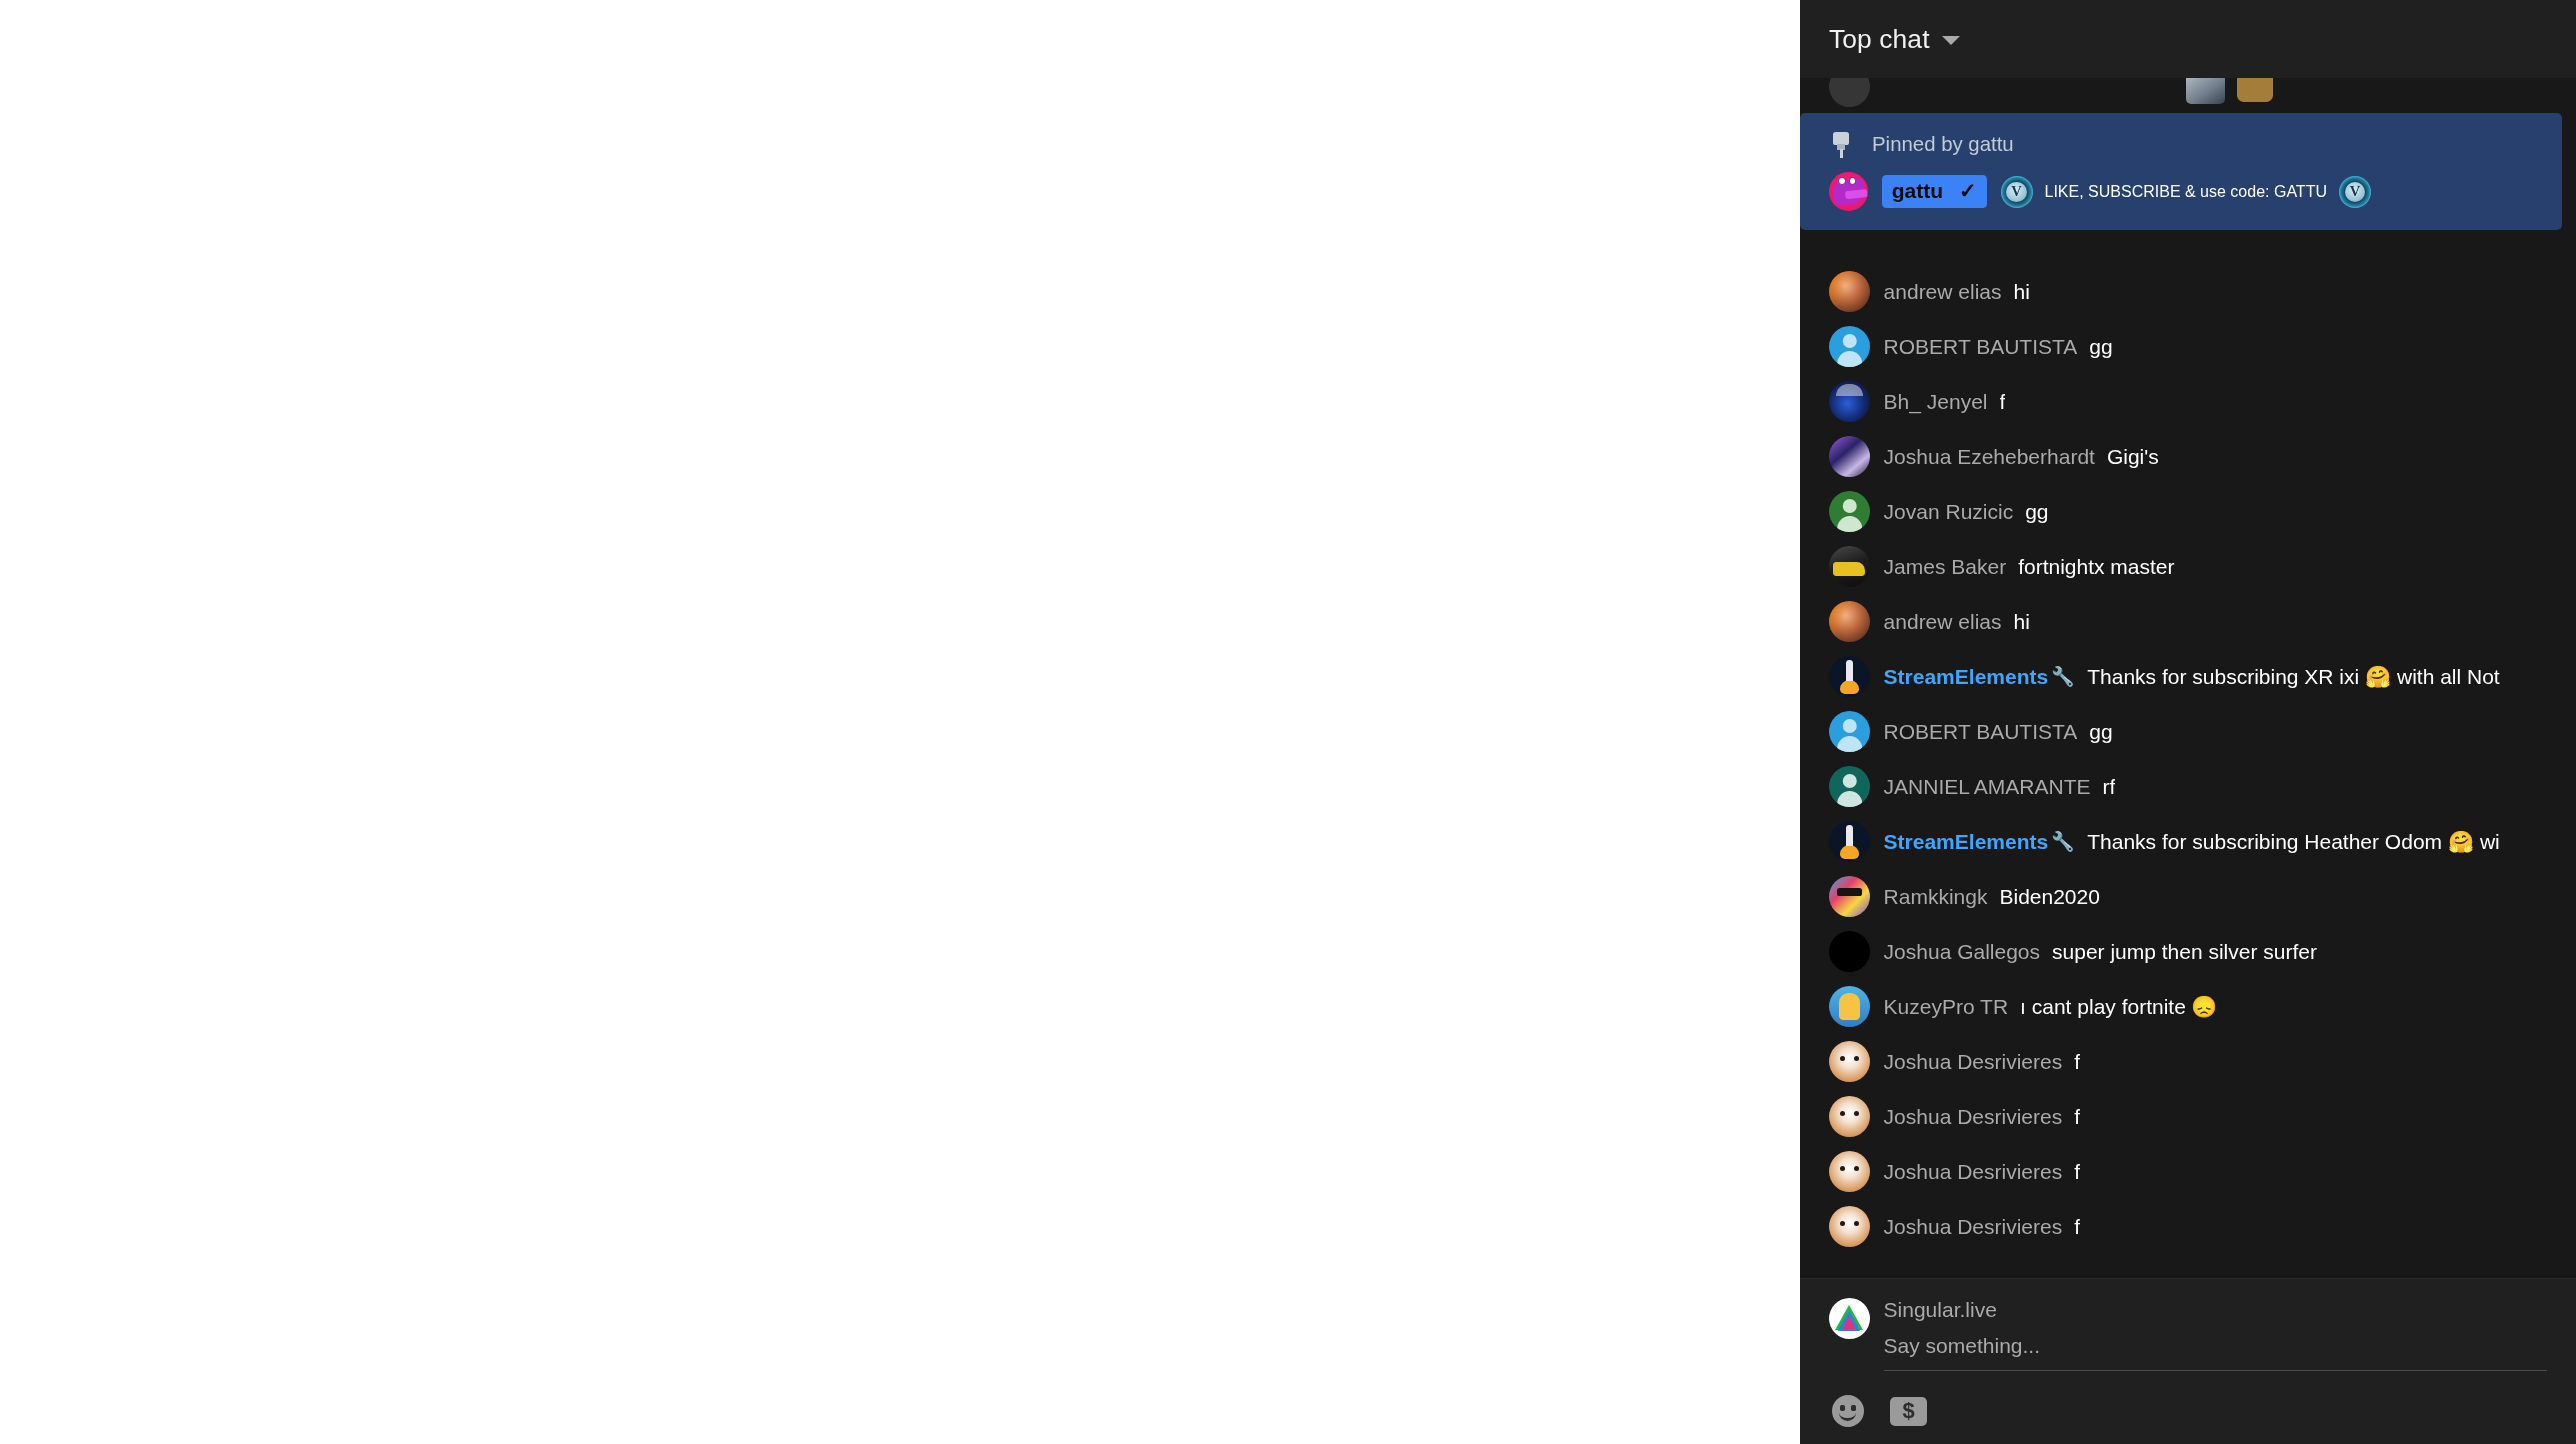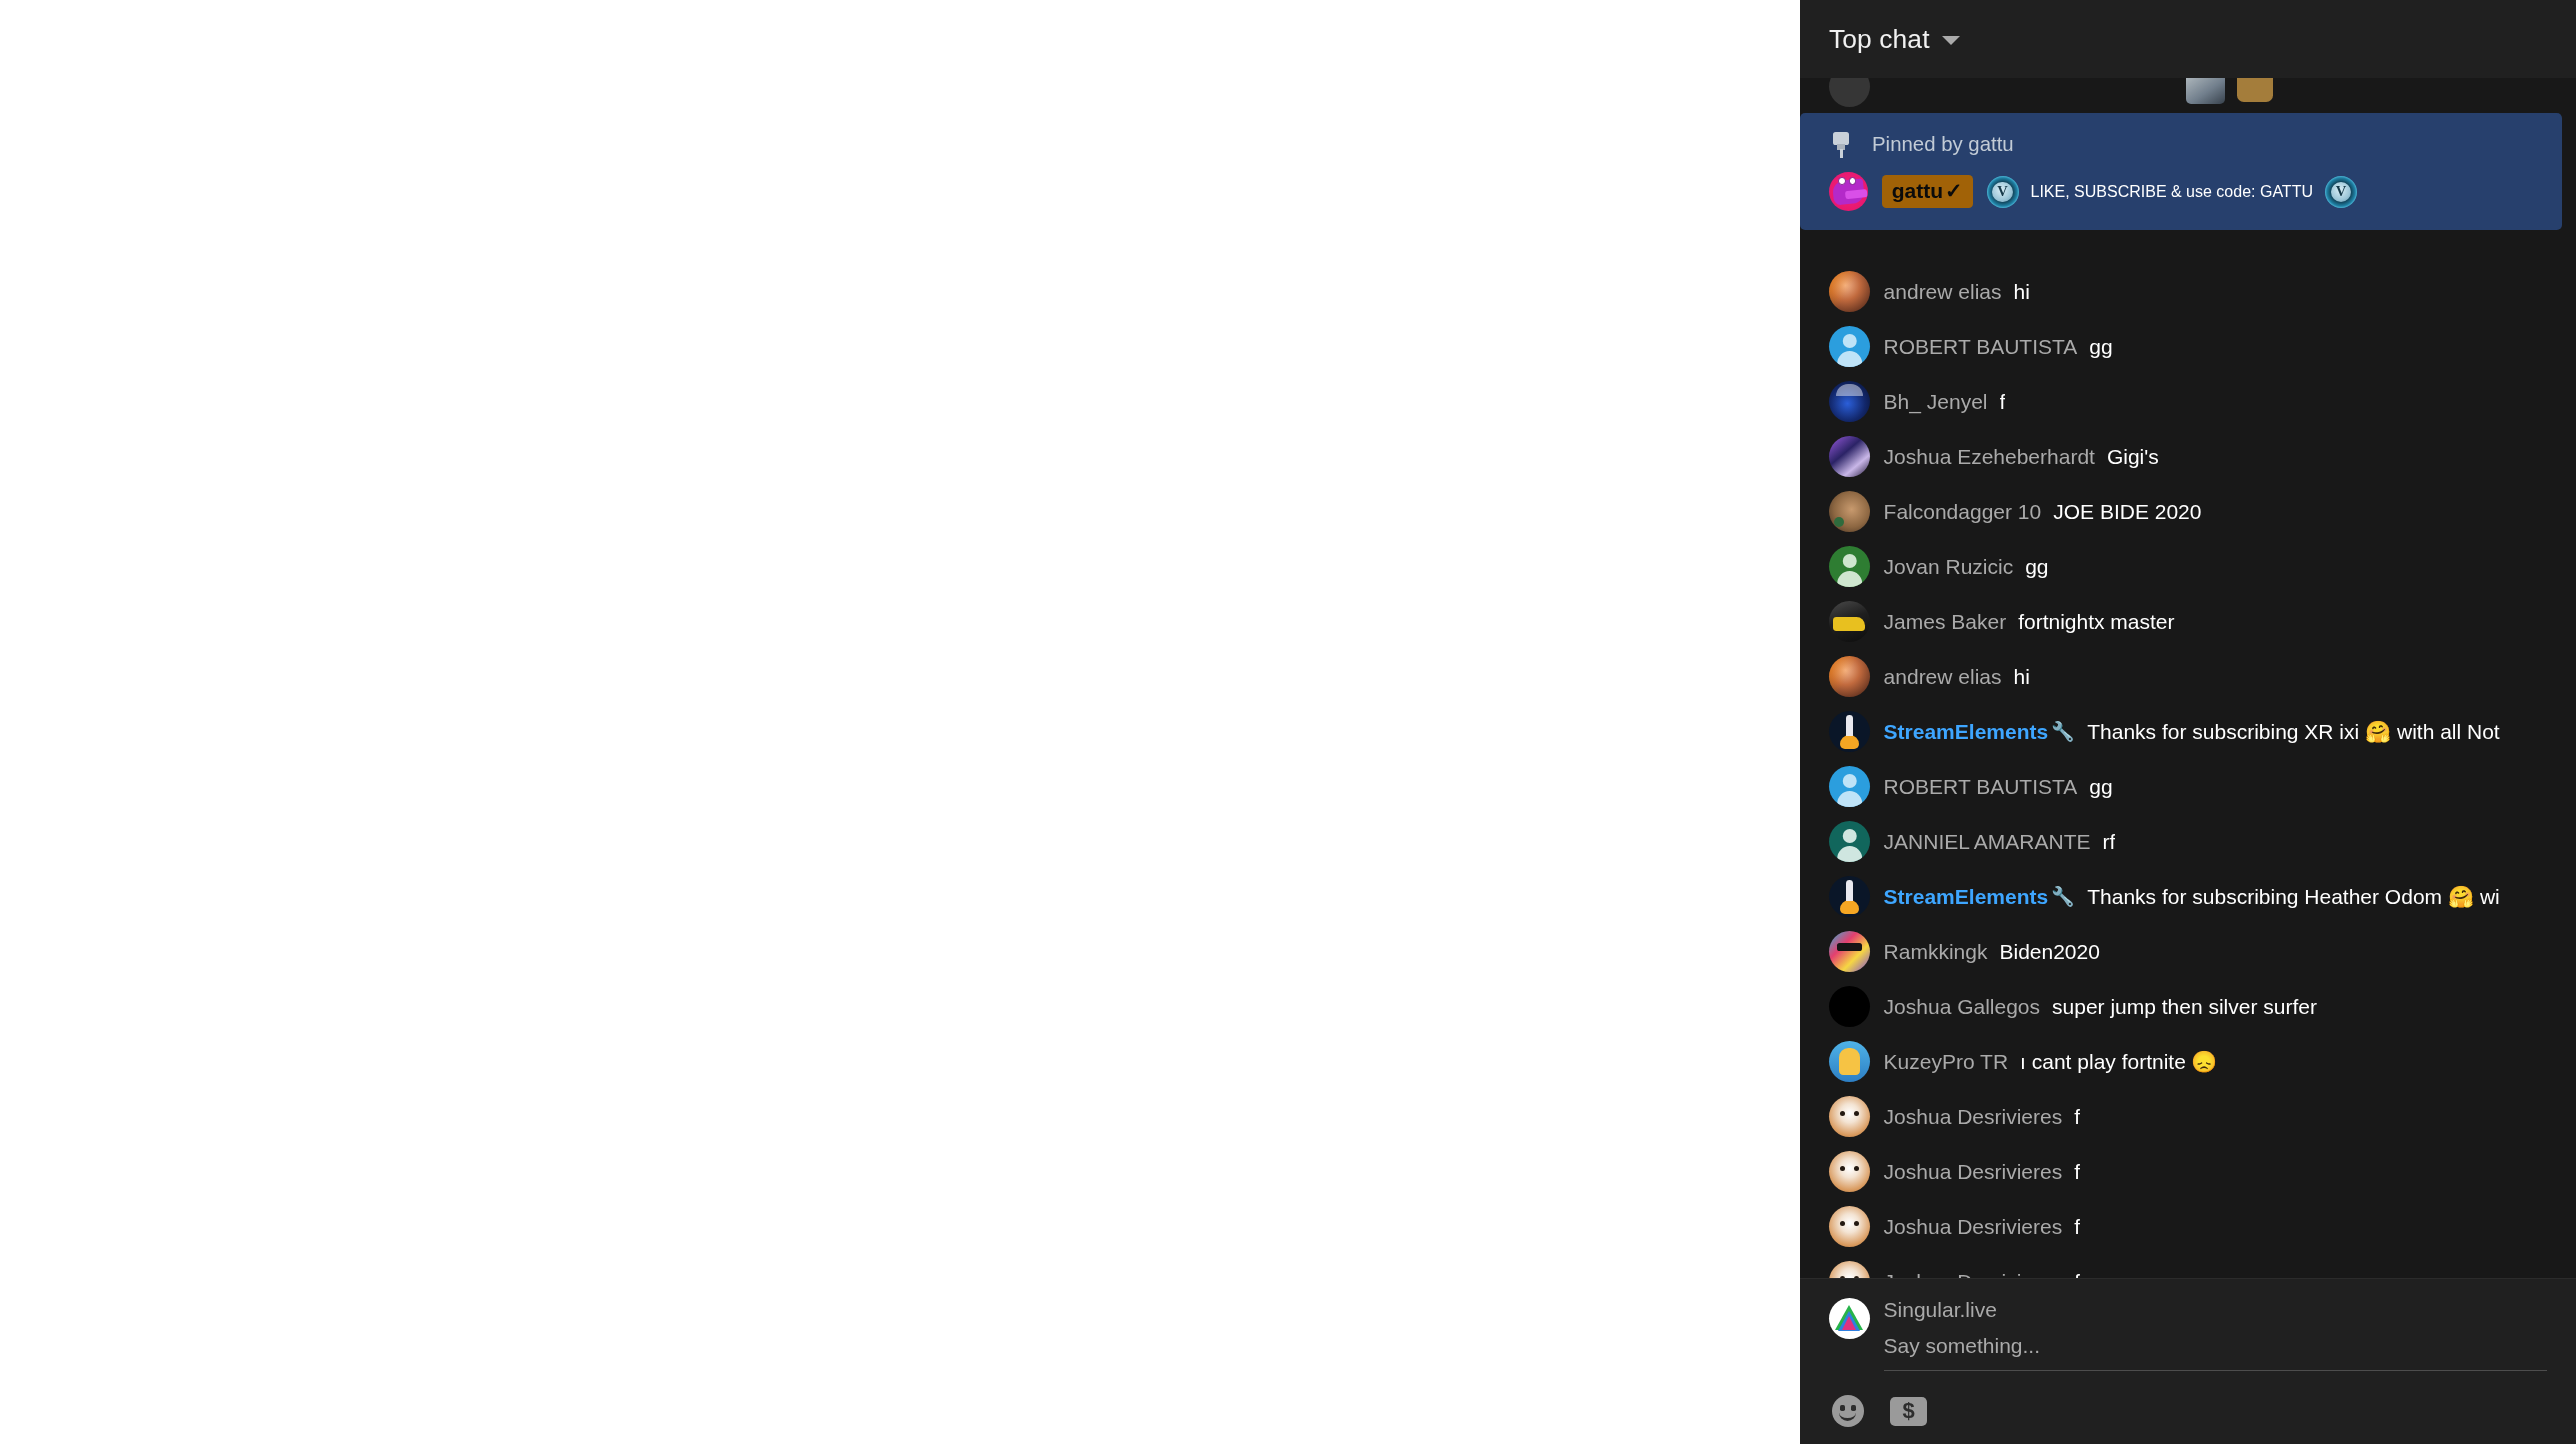--- a/index.html
+++ b/index.html
@@ -122,25 +122,25 @@
   .pin-avatar .croc:after{
     content:""; position:absolute; right:-2.6px; top:11px; width:22px;height:7.7px;
     background:#d94fe8; border-radius:2.6px;
   }
   .pin-avatar .eye1,.pin-avatar .eye2{
     position:absolute; top:5.1px; width:7.7px;height:7.7px;border-radius:50%;
     background:#ffffff; border:1.7px solid #7d1a8d;
   }
   .pin-avatar .eye1{left:9.4px;} .pin-avatar .eye2{left:19.6px;}
   .gattu-badge {
-    background: #a16207; color: #0b0b0b;
+    background: #3b82f6; color: #0b0b0b;
     font-size: 21px; font-weight: 700;
     border-radius: 4.3px;
     padding: 4.3px 10.2px 5.1px 10.2px;
-    display: flex; align-items: center; gap: 2px;
+    display: flex; align-items: center; gap: 16px;
     margin-right: 13.6px; flex: 0 0 auto;
   }
   .gattu-badge .check { font-size: 21px; font-weight: 700; }
   .vbuck {
     width: 32px; height: 32px; border-radius: 50%; flex: 0 0 32px;
     background: radial-gradient(circle at 50% 50%, #0e2a3a 0%, #12475e 45%, #1f7fa3 62%, #6fe3ff 78%, #bff4ff 90%, #7ecbe0 100%);
     position: relative;
     display:flex; align-items:center; justify-content:center;
   }
   .vbuck .inner {
@@ -300,25 +300,20 @@
             <span class="avatar av-bh"></span>
             <span class="author">Bh_ Jenyel</span>
             <span class="body">f</span>
           </div>
           <div class="msg">
             <span class="avatar av-joshuae"></span>
             <span class="author">Joshua Ezeheberhardt</span>
             <span class="body">Gigi's</span>
           </div>
           <div class="msg">
-            <span class="avatar av-falcon"></span>
-            <span class="author">Falcondagger 10</span>
-            <span class="body">JOE BIDE 2020</span>
-          </div>
-          <div class="msg">
             <span class="avatar av-person green">
               <span class="pb"></span>
               <span class="pb2"></span>
             </span>
             <span class="author">Jovan Ruzicic</span>
             <span class="body">gg</span>
           </div>
           <div class="msg">
             <span class="avatar av-james"></span>
             <span class="author">James Baker</span>

